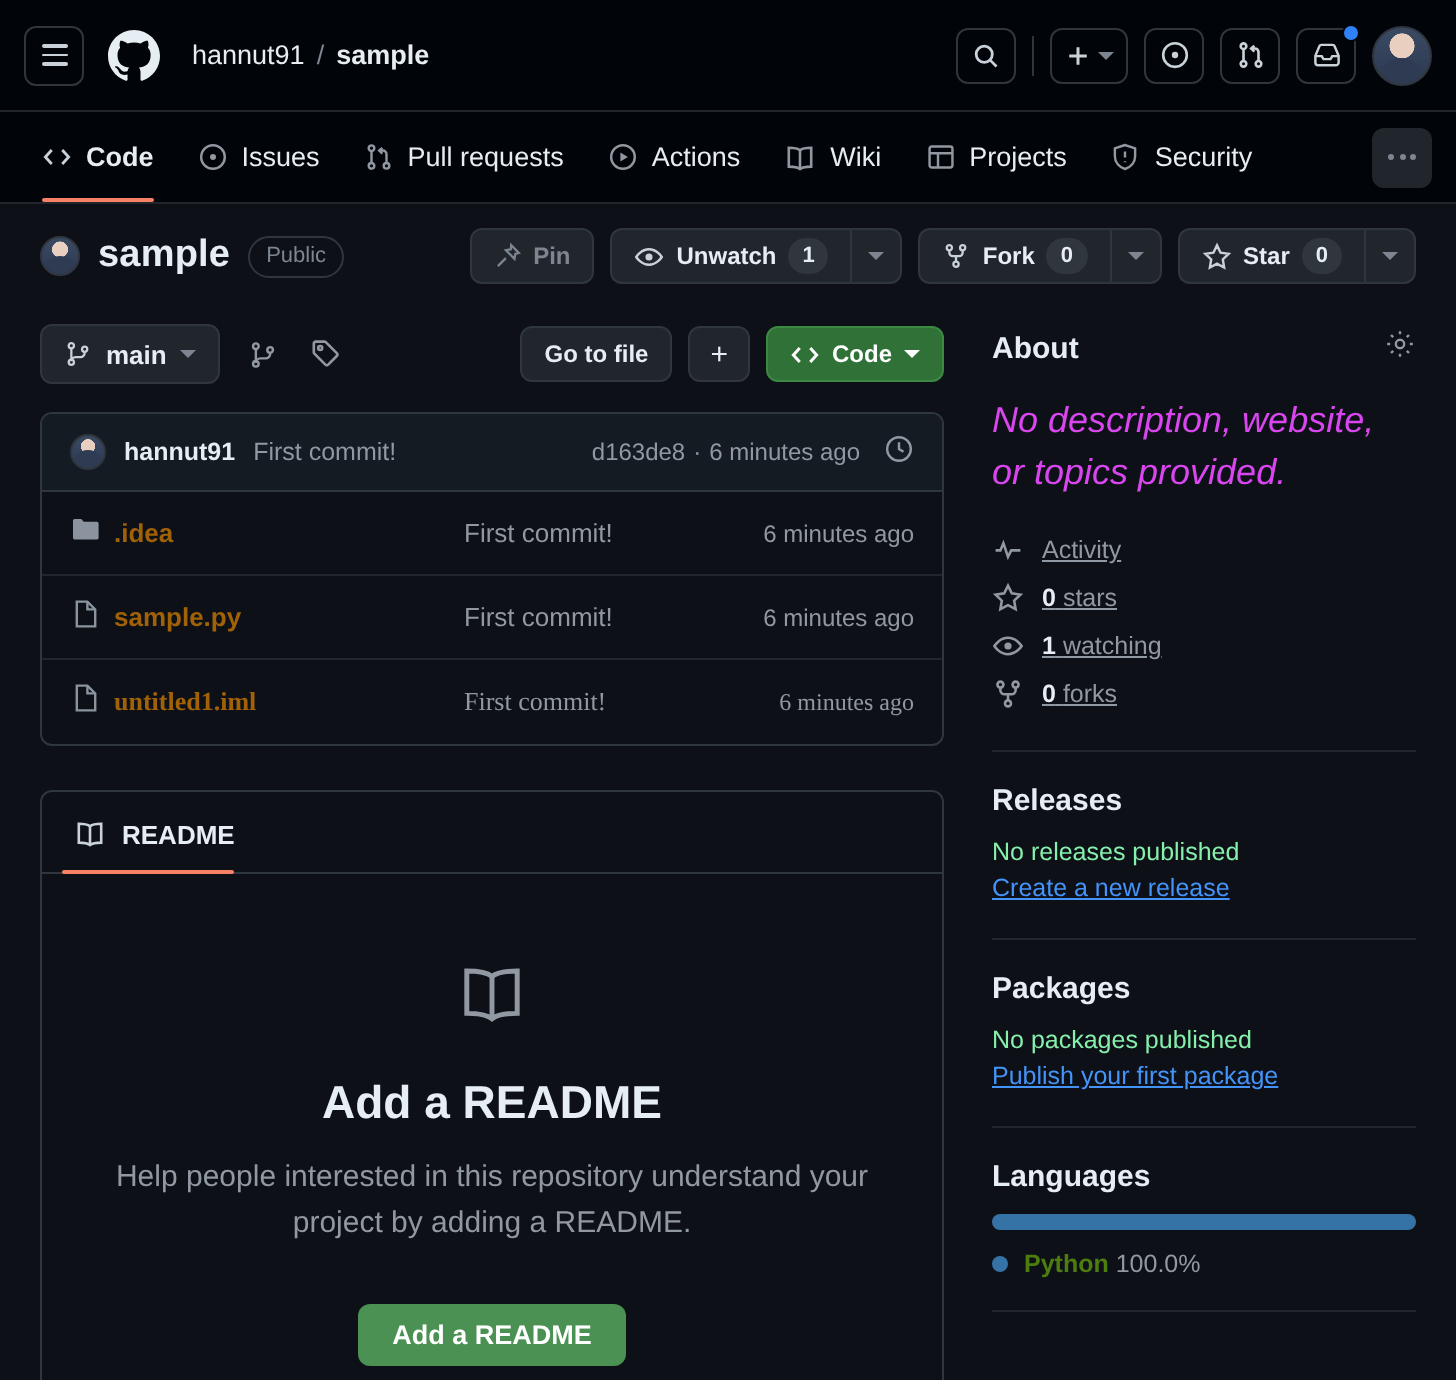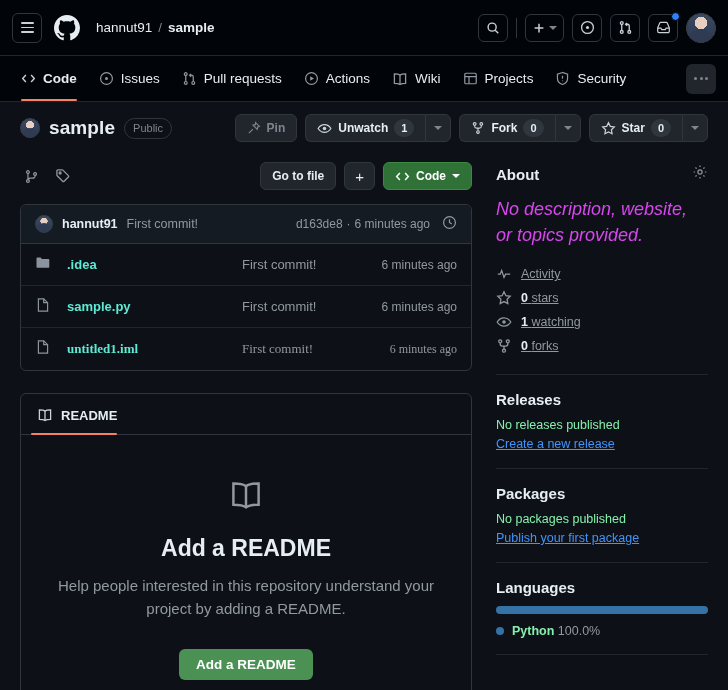--- a/index.html
+++ b/index.html
@@ -123,21 +123,21 @@
     padding: 10px 14px; border-bottom: 1px solid #30363d; font-size: 12.5px;
   }
   .commitrow .author { font-weight: bold; color: #e6edf3; }
   .commitrow .msg { color: #9198a1; }
   .commitrow .right { margin-left: auto; display: flex; align-items: center; gap: 12px; color: #9198a1; font-size: 12px; }
   .filerow {
     display: flex; align-items: center; padding: 11px 14px;
     border-bottom: 1px solid #21262d; font-size: 13px;
   }
   .filerow:last-child { border-bottom: none; font-family: Liberation Serif, serif; }
-  .filerow .fname { color: #5eead4; font-weight: bold; margin-left: 16px; width: 175px; }
+  .filerow .fname { color: #a16207; font-weight: bold; margin-left: 6px; width: 175px; }
   .filerow .fmsg { color: #9198a1; font-weight: normal; flex: 1; }
   .filerow .ftime { color: #9198a1; font-size: 12px; }
   
   .readme { border: 1px solid #30363d; border-radius: 6px; margin-top: 22px; }
   .readme-head {
     display: flex; align-items: center; gap: 8px; padding: 13px 16px 11px 16px;
     font-size: 13px; font-weight: bold; border-bottom: 1px solid #30363d; position: relative;
   }
   .readme-head::after {
     content: ""; position: absolute; left: 10px; width: 86px; bottom: -1px; height: 2px;
@@ -159,21 +159,21 @@
   .side-link { display: flex; align-items: center; gap: 9px; font-size: 12.5px; color: #9198a1; padding: 4px 0; cursor: pointer; text-decoration: underline; }
   .side-link b { color: #e6edf3; font-weight: bold; }
   .side-link svg { flex: none; }
   .side-sep { height: 1px; background: #21262d; margin: 16px 0; }
   .side-sec h2 { font-size: 15px; font-weight: bold; margin-bottom: 10px; }
   .side-sec p { font-size: 12.5px; color: #86efac; margin-bottom: 2px; }
   .side-sec a { font-size: 12.5px; color: #4493f8; text-decoration: underline; cursor: pointer; }
   .langbar { height: 8px; border-radius: 6px; background: #3572a5; margin: 6px 0 10px 0; }
   .langitem { display: flex; align-items: center; gap: 8px; font-size: 12.5px; color: #9198a1; }
   .langdot { width: 8px; height: 8px; border-radius: 50%; background: #3572a5; flex: none; }
-  .langitem b { color: #86efac; }
+  .langitem b { color: #4d7c0f; }
 </style>
 </head>
 <body>
 
 <div class="topbar">
   <div class="hamburger">
     <span></span>
       <span></span>
       <span></span>
   </div>
@@ -344,20 +344,30 @@
       </button>
     </div>
   </div>
 </div>
 
 <div class="body">
 
   <div class="main-col">
 
     <div class="filebar">
+      <div class="branch-btn">
+        <svg width="14" height="14" viewBox="0 0 16 16" fill="none" stroke="#c9d1d9" stroke-width="1.3">
+            <circle cx="4.2" cy="3.3" r="1.5"></circle>
+            <circle cx="4.2" cy="12.7" r="1.5"></circle>
+            <circle cx="11.8" cy="5.3" r="1.5"></circle>
+            <path d="M4.2 4.8v6.4M11.8 6.8v.6a2.4 2.4 0 0 1-2.4 2.4H6.6a2.4 2.4 0 0 0-2.4 2.4"></path>
+          </svg>
+        <span>main</span>
+        <span class="caret"></span>
+      </div>
       <div class="iconlink">
         <svg width="15" height="15" viewBox="0 0 16 16" fill="none" stroke="#9198a1" stroke-width="1.3">
             <circle cx="4.2" cy="3.3" r="1.5"></circle>
             <circle cx="4.2" cy="12.7" r="1.5"></circle>
             <circle cx="11.8" cy="5.3" r="1.5"></circle>
             <path d="M4.2 4.8v6.4M11.8 6.8v.6a2.4 2.4 0 0 1-2.4 2.4H6.6a2.4 2.4 0 0 0-2.4 2.4"></path>
           </svg>
       </div>
       <div class="iconlink">
         <svg width="16" height="16" viewBox="0 0 16 16" fill="none" stroke="#9198a1" stroke-width="1.3">

